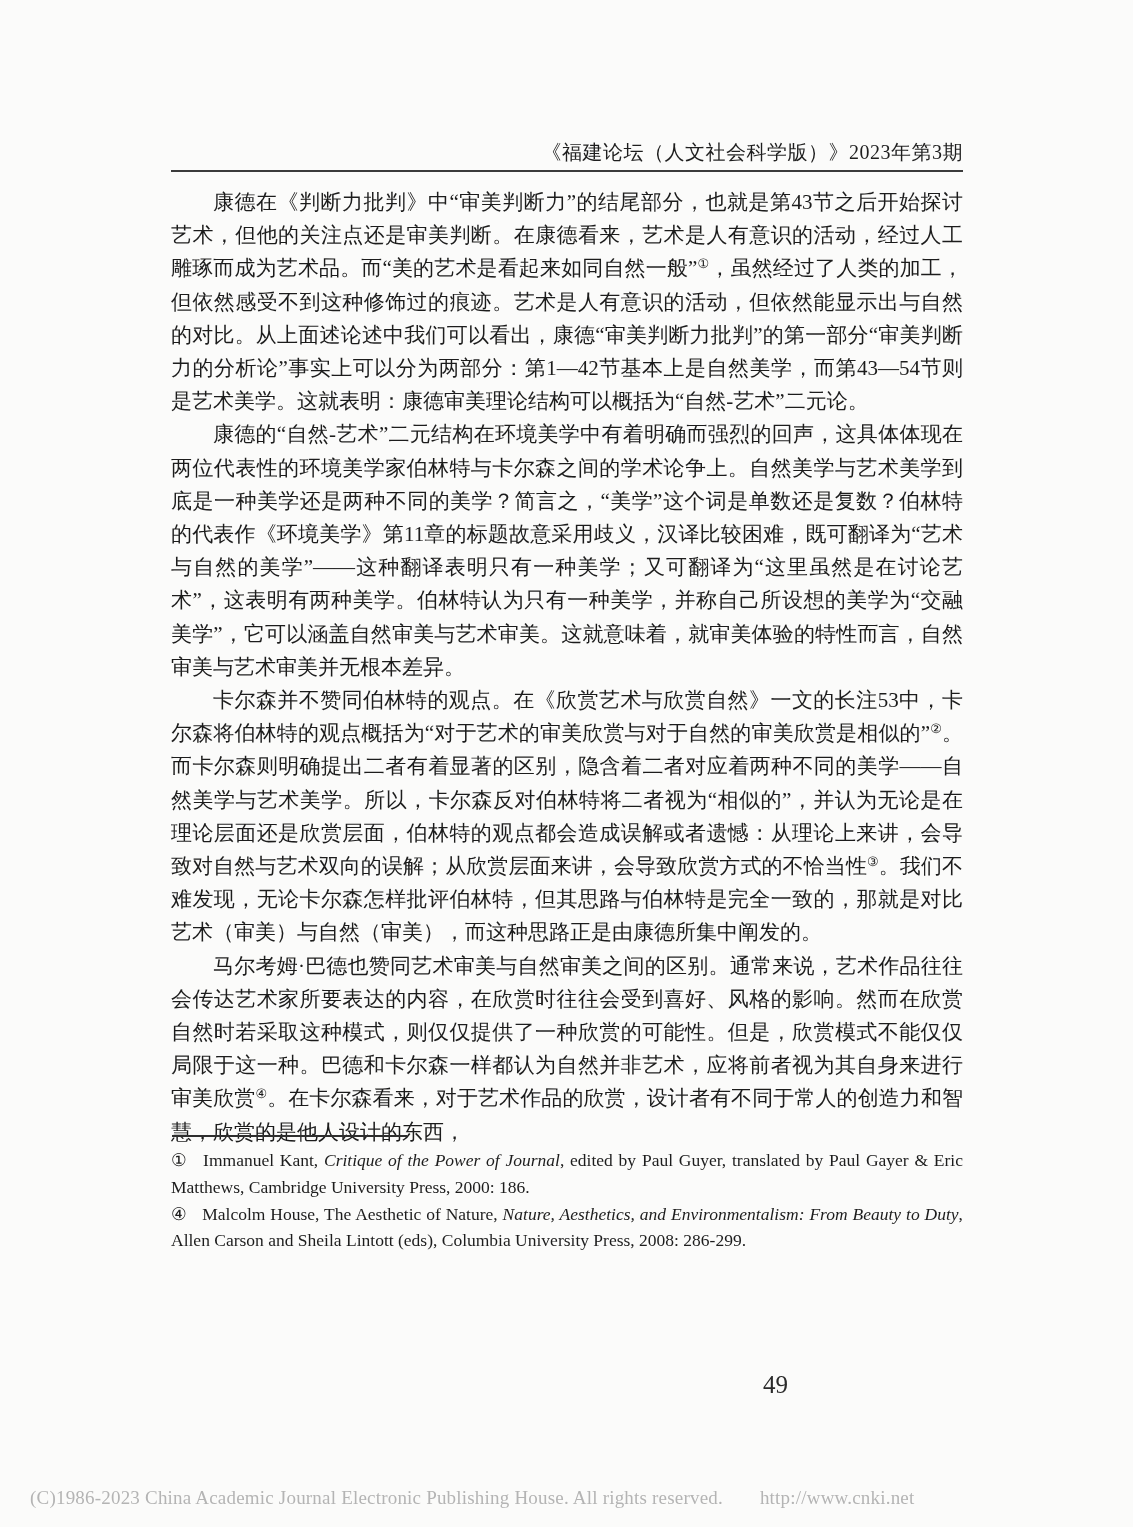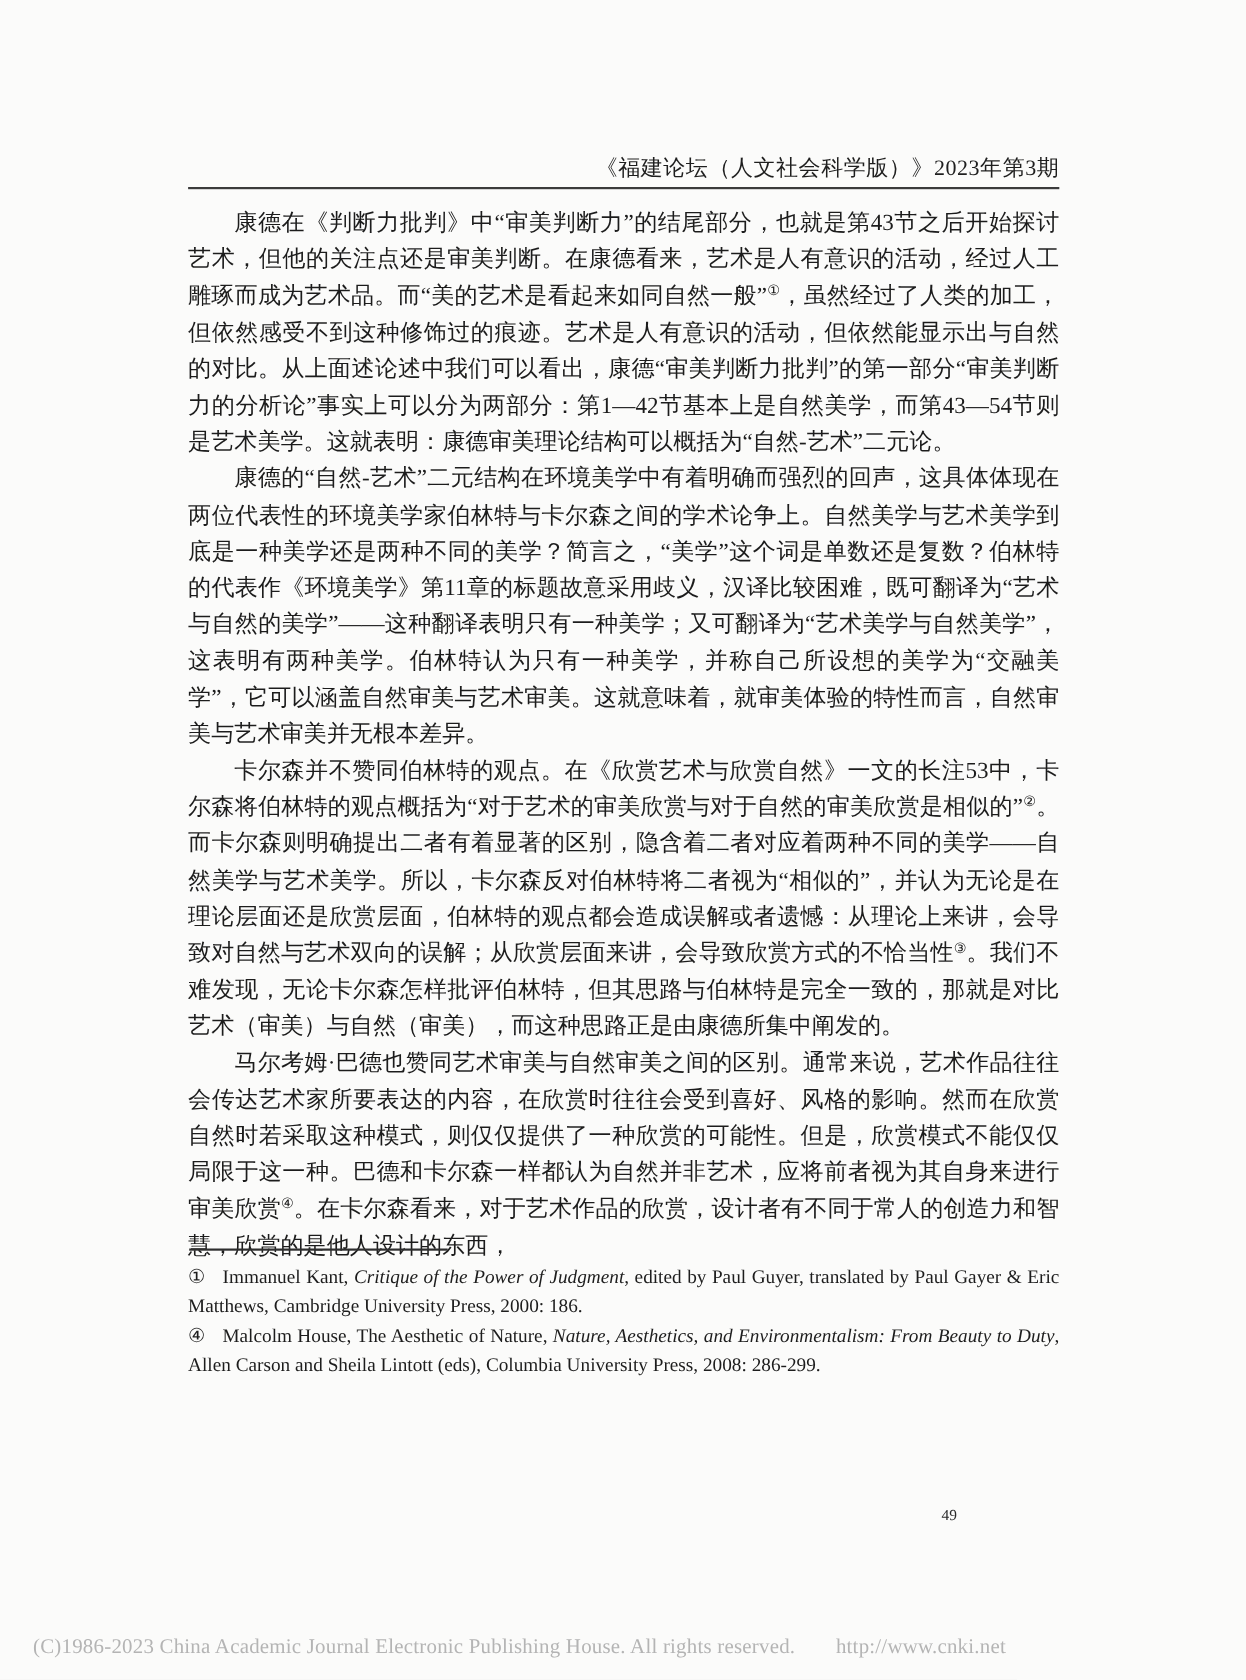--- a/index.html
+++ b/index.html
@@ -71,22 +71,22 @@
     color: #1d1d1d;
     text-align: justify;
   }
   .fn { margin: 0; }
   .fn-marker { margin-right: 15px; }
   .page-number {
     position: absolute;
     top: 1371px;
     left: 763px;
     width: 200px;
-    text-align: center;
-    font-size: 14px;
+    text-align: left;
+    font-size: 25px;
     color: #2a2a2a;
   }
   .footer {
     position: absolute;
     top: 1487px;
     left: 30px;
     width: 1080px;
     font-size: 19px;
     color: #b4b4b4;
     letter-spacing: 0.2px;
@@ -98,29 +98,29 @@
 <body>
 
 <div class="page">
 
   <div class="header">《福建论坛（人文社会科学版）》2023年第3期</div>
 
   <div class="header-rule"></div>
 
   <div class="article">
       <p class="para"><span>康德在《判断力批判》中“审美判断力”的结尾部分，也就是第43节之后开始探讨艺术，但他的关注点还是审美判断。在康德看来，艺术是人有意识的活动，经过人工雕琢而成为艺术品。而“美的艺术是看起来如同自然一般”</span><sup>①</sup><span>，虽然经过了人类的加工，但依然感受不到这种修饰过的痕迹。艺术是人有意识的活动，但依然能显示出与自然的对比。从上面述论述中我们可以看出，康德“审美判断力批判”的第一部分“审美判断力的分析论”事实上可以分为两部分：第1—42节基本上是自然美学，而第43—54节则是艺术美学。这就表明：康德审美理论结构可以概括为“自然-艺术”二元论。</span></p>
-      <p class="para"><span>康德的“自然-艺术”二元结构在环境美学中有着明确而强烈的回声，这具体体现在两位代表性的环境美学家伯林特与卡尔森之间的学术论争上。自然美学与艺术美学到底是一种美学还是两种不同的美学？简言之，“美学”这个词是单数还是复数？伯林特的代表作《环境美学》第11章的标题故意采用歧义，汉译比较困难，既可翻译为“艺术与自然的美学”——这种翻译表明只有一种美学；又可翻译为“艺术美学与自然美学”，这表明有两种美学。伯林特认为只有一种美学，并称自己所设想的美学为“交融美学”，它可以涵盖自然审美与艺术审美。这就意味着，就审美体验的特性而言，自然审美与艺术审美并无根本差异。</span></p>
+      <p class="para"><span>康德的“自然-艺术”二元结构在环境美学中有着明确而强烈的回声，这具体体现在两位代表性的环境美学家伯林特与卡尔森之间的学术论争上。自然美学与艺术美学到底是一种美学还是两种不同的美学？简言之，“美学”这个词是单数还是复数？伯林特的代表作《环境美学》第11章的标题故意采用歧义，汉译比较困难，既可翻译为“艺术与自然的美学”——这种翻译表明只有一种美学；又可翻译为“这里虽然是在讨论艺术”，这表明有两种美学。伯林特认为只有一种美学，并称自己所设想的美学为“交融美学”，它可以涵盖自然审美与艺术审美。这就意味着，就审美体验的特性而言，自然审美与艺术审美并无根本差异。</span></p>
       <p class="para"><span>卡尔森并不赞同伯林特的观点。在《欣赏艺术与欣赏自然》一文的长注53中，卡尔森将伯林特的观点概括为“对于艺术的审美欣赏与对于自然的审美欣赏是相似的”</span><sup>②</sup><span>。而卡尔森则明确提出二者有着显著的区别，隐含着二者对应着两种不同的美学——自然美学与艺术美学。所以，卡尔森反对伯林特将二者视为“相似的”，并认为无论是在理论层面还是欣赏层面，伯林特的观点都会造成误解或者遗憾：从理论上来讲，会导致对自然与艺术双向的误解；从欣赏层面来讲，会导致欣赏方式的不恰当性</span><sup>③</sup><span>。我们不难发现，无论卡尔森怎样批评伯林特，但其思路与伯林特是完全一致的，那就是对比艺术（审美）与自然（审美），而这种思路正是由康德所集中阐发的。</span></p>
       <p class="para"><span>马尔考姆·巴德也赞同艺术审美与自然审美之间的区别。通常来说，艺术作品往往会传达艺术家所要表达的内容，在欣赏时往往会受到喜好、风格的影响。然而在欣赏自然时若采取这种模式，则仅仅提供了一种欣赏的可能性。但是，欣赏模式不能仅仅局限于这一种。巴德和卡尔森一样都认为自然并非艺术，应将前者视为其自身来进行审美欣赏</span><sup>④</sup><span>。在卡尔森看来，对于艺术作品的欣赏，设计者有不同于常人的创造力和智慧，欣赏的是他人设计的东西，</span></p>
     </div>
 
   <div class="fn-rule"></div>
 
   <div class="footnotes">
-      <p class="fn"><span class="fn-marker">①</span><span>Immanuel Kant, </span><i>Critique of the Power of Judgment</i><span>, edited by Paul Guyer, translated by Paul Gayer &amp; Eric Matthews, Cambridge University Press, 2000: 186.</span></p>
+      <p class="fn"><span class="fn-marker">①</span><span>Immanuel Kant, </span><i>Critique of the Power of Journal</i><span>, edited by Paul Guyer, translated by Paul Gayer &amp; Eric Matthews, Cambridge University Press, 2000: 186.</span></p>
       <p class="fn"><span class="fn-marker">④</span><span>Malcolm House, The Aesthetic of Nature, </span><i>Nature, Aesthetics, and Environmentalism: From Beauty to Duty</i><span>, Allen Carson and Sheila Lintott (eds), Columbia University Press, 2008: 286-299.</span></p>
     </div>
 
   <div class="page-number">49</div>
 
   <div class="footer">
     <span>(C)1986-2023 China Academic Journal Electronic Publishing House. All rights reserved.</span>
     <span class="footer-url">http://www.cnki.net</span>
   </div>
 

